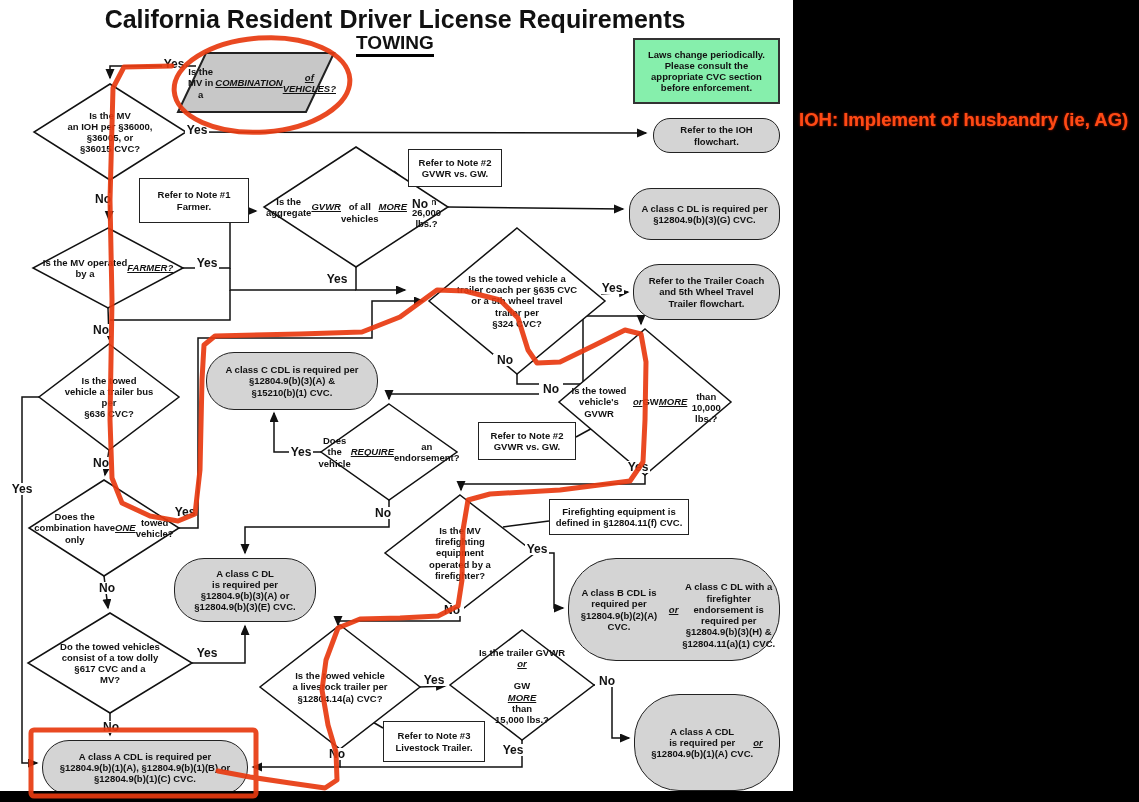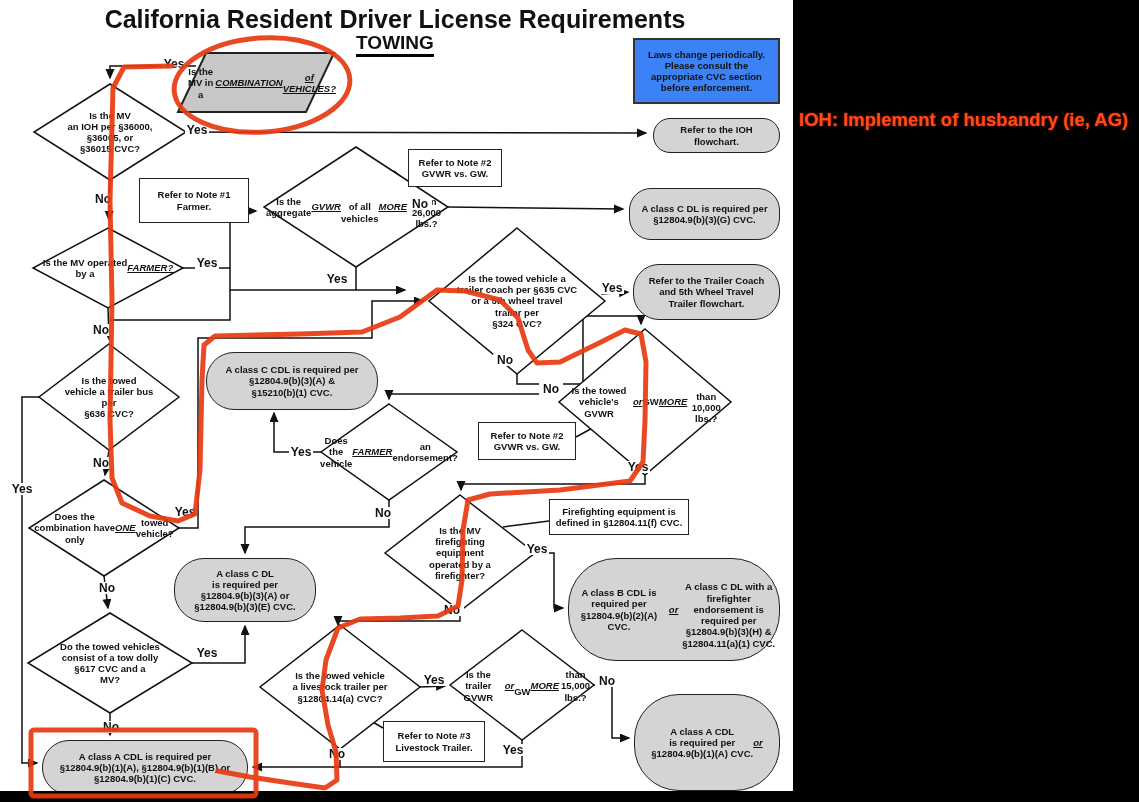--- a/index.html
+++ b/index.html
@@ -12,21 +12,21 @@
   .hdr-sub span{border-bottom:3px solid #000;padding-bottom:1px;}
   .hdr-page{position:absolute;left:628px;top:8px;width:152px;text-align:center;font-size:15px;margin-top:32px;}
   .side-note{position:absolute;left:799px;top:109px;width:340px;font-size:18.5px;
              color:#ff4a15;text-shadow:0 0 3px #8c1500, 0 0 1px #c83200;}
   svg.layer{position:absolute;left:0;top:0;pointer-events:none;}
   .node{position:absolute;display:flex;align-items:center;justify-content:center;text-align:center;
         font-size:9.5px;line-height:1.18;box-sizing:border-box;}
   .txt{white-space:pre-line;}
   .emph{font-style:italic;text-decoration:underline;}
   .box{background:#fff;border:1.6px solid #222;}
-  .gbox{background:#3b82f6;border:2px solid #333;}
+  .gbox{background:#86efac;border:2px solid #333;}
   .stadium{background:#d4d4d4;border:1.6px solid #222;}
   .dtext{position:absolute;display:flex;align-items:center;justify-content:center;
          text-align:center;font-size:9.5px;line-height:1.18;}
   .lbl{position:absolute;width:24px;height:12px;font-size:12px;line-height:12px;
        text-align:center;background:#fff;}
 </style>
 </head>
 <body>
 
 <div class="stage">
@@ -153,21 +153,21 @@
 trailer coach per §635 CVC
 or a 5th wheel travel
 trailer per
 §324 CVC?</span></div>
   <div class="dtext txt" style="left:44px;top:370px;width:130px;height:54px;"><span>Is the towed
 vehicle a trailer bus
 per
 §636 CVC?</span></div>
   <div class="dtext txt" style="left:329px;top:428px;width:120px;height:48px;"><span>Does the
 vehicle
-</span><span class="emph">FARMER</span><span> an
+</span><span class="emph">REQUIRE</span><span> an
 endorsement?</span></div>
   <div class="dtext txt" style="left:565px;top:376px;width:160px;height:52px;"><span>Is the towed vehicle's
 GVWR </span><span class="emph">or</span><span> GW </span><span class="emph">MORE</span><span>
 than
 10,000 lbs.?</span></div>
   <div class="dtext txt" style="left:34px;top:504px;width:140px;height:48px;"><span>Does the
 combination have
 only </span><span class="emph">ONE</span><span> towed
 vehicle?</span></div>
   <div class="dtext txt" style="left:400px;top:524px;width:120px;height:58px;"><span>Is the MV
@@ -175,21 +175,21 @@
 equipment
 operated by a
 firefighter?</span></div>
   <div class="dtext txt" style="left:40px;top:638px;width:140px;height:50px;"><span>Do the towed vehicles
 consist of a tow dolly
 §617 CVC and a
 MV?</span></div>
   <div class="dtext txt" style="left:270px;top:668px;width:140px;height:38px;"><span>Is the towed vehicle
 a livestock trailer per
 §12804.14(a) CVC?</span></div>
-  <div class="dtext txt" style="left:452px;top:668px;width:140px;height:36px;"><span>Is the trailer GVWR </span><span class="emph">or</span><span>
+  <div class="dtext txt" style="left:452px;top:668px;width:140px;height:36px;flex-direction:column;"><span>Is the trailer GVWR </span><span class="emph">or</span><span>
 GW </span><span class="emph">MORE</span><span> than
 15,000 lbs.?</span></div>
 
   <div class="lbl" style="left:162px;top:58px;"><span>Yes</span></div>
   <div class="lbl" style="left:185px;top:124px;"><span>Yes</span></div>
   <div class="lbl" style="left:91px;top:193px;"><span>No</span></div>
   <div class="lbl" style="left:195px;top:257px;"><span>Yes</span></div>
   <div class="lbl" style="left:89px;top:324px;"><span>No</span></div>
   <div class="lbl" style="left:325px;top:273px;"><span>Yes</span></div>
   <div class="lbl" style="left:408px;top:198px;"><span>No</span></div>

